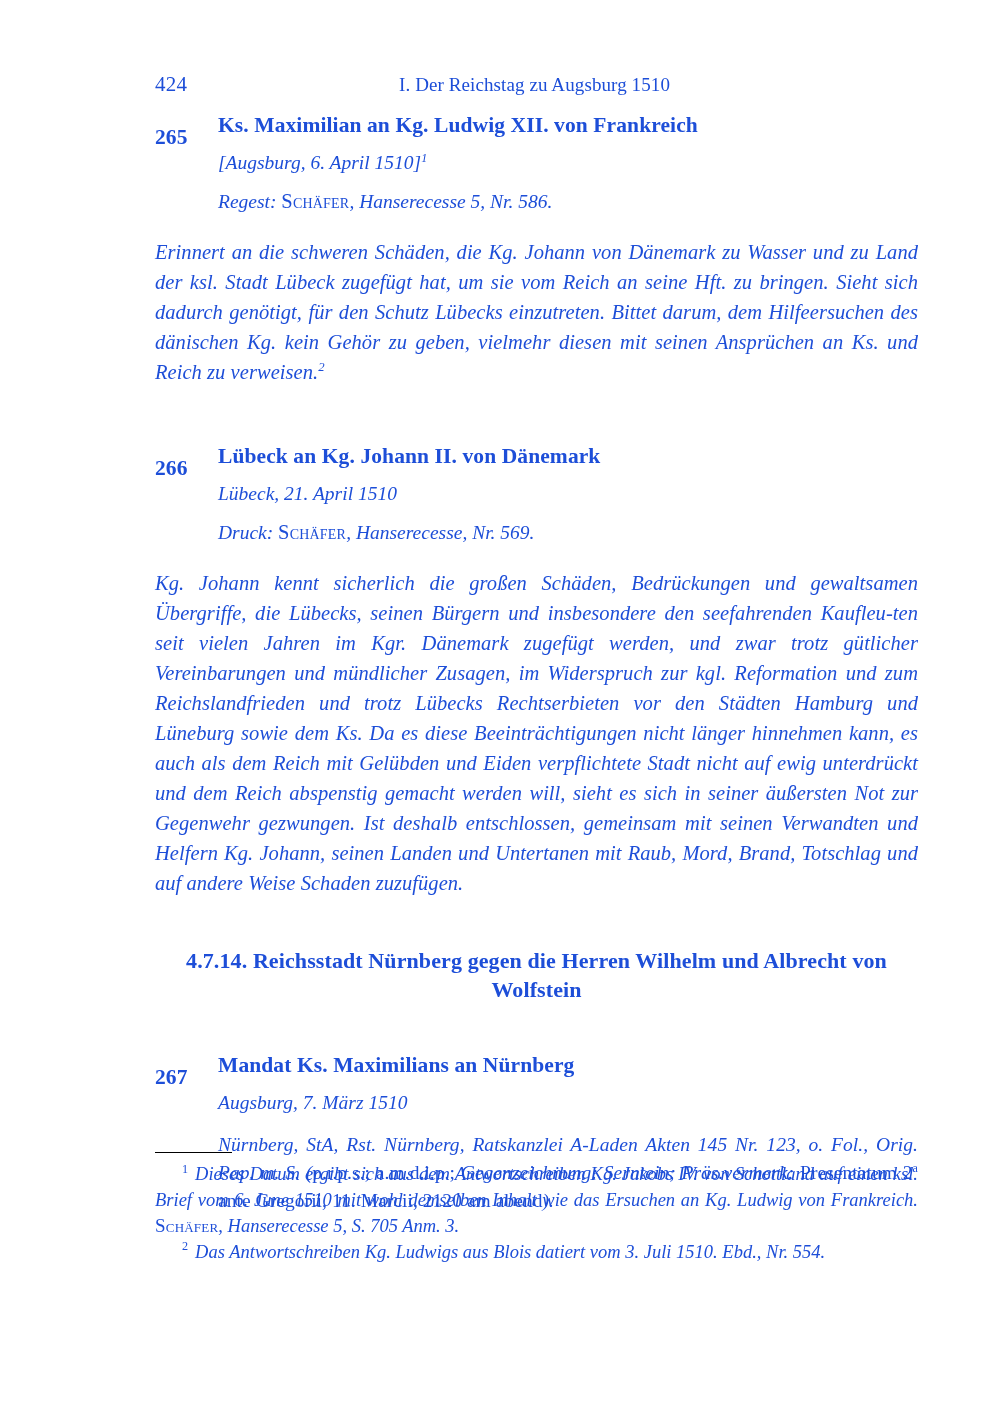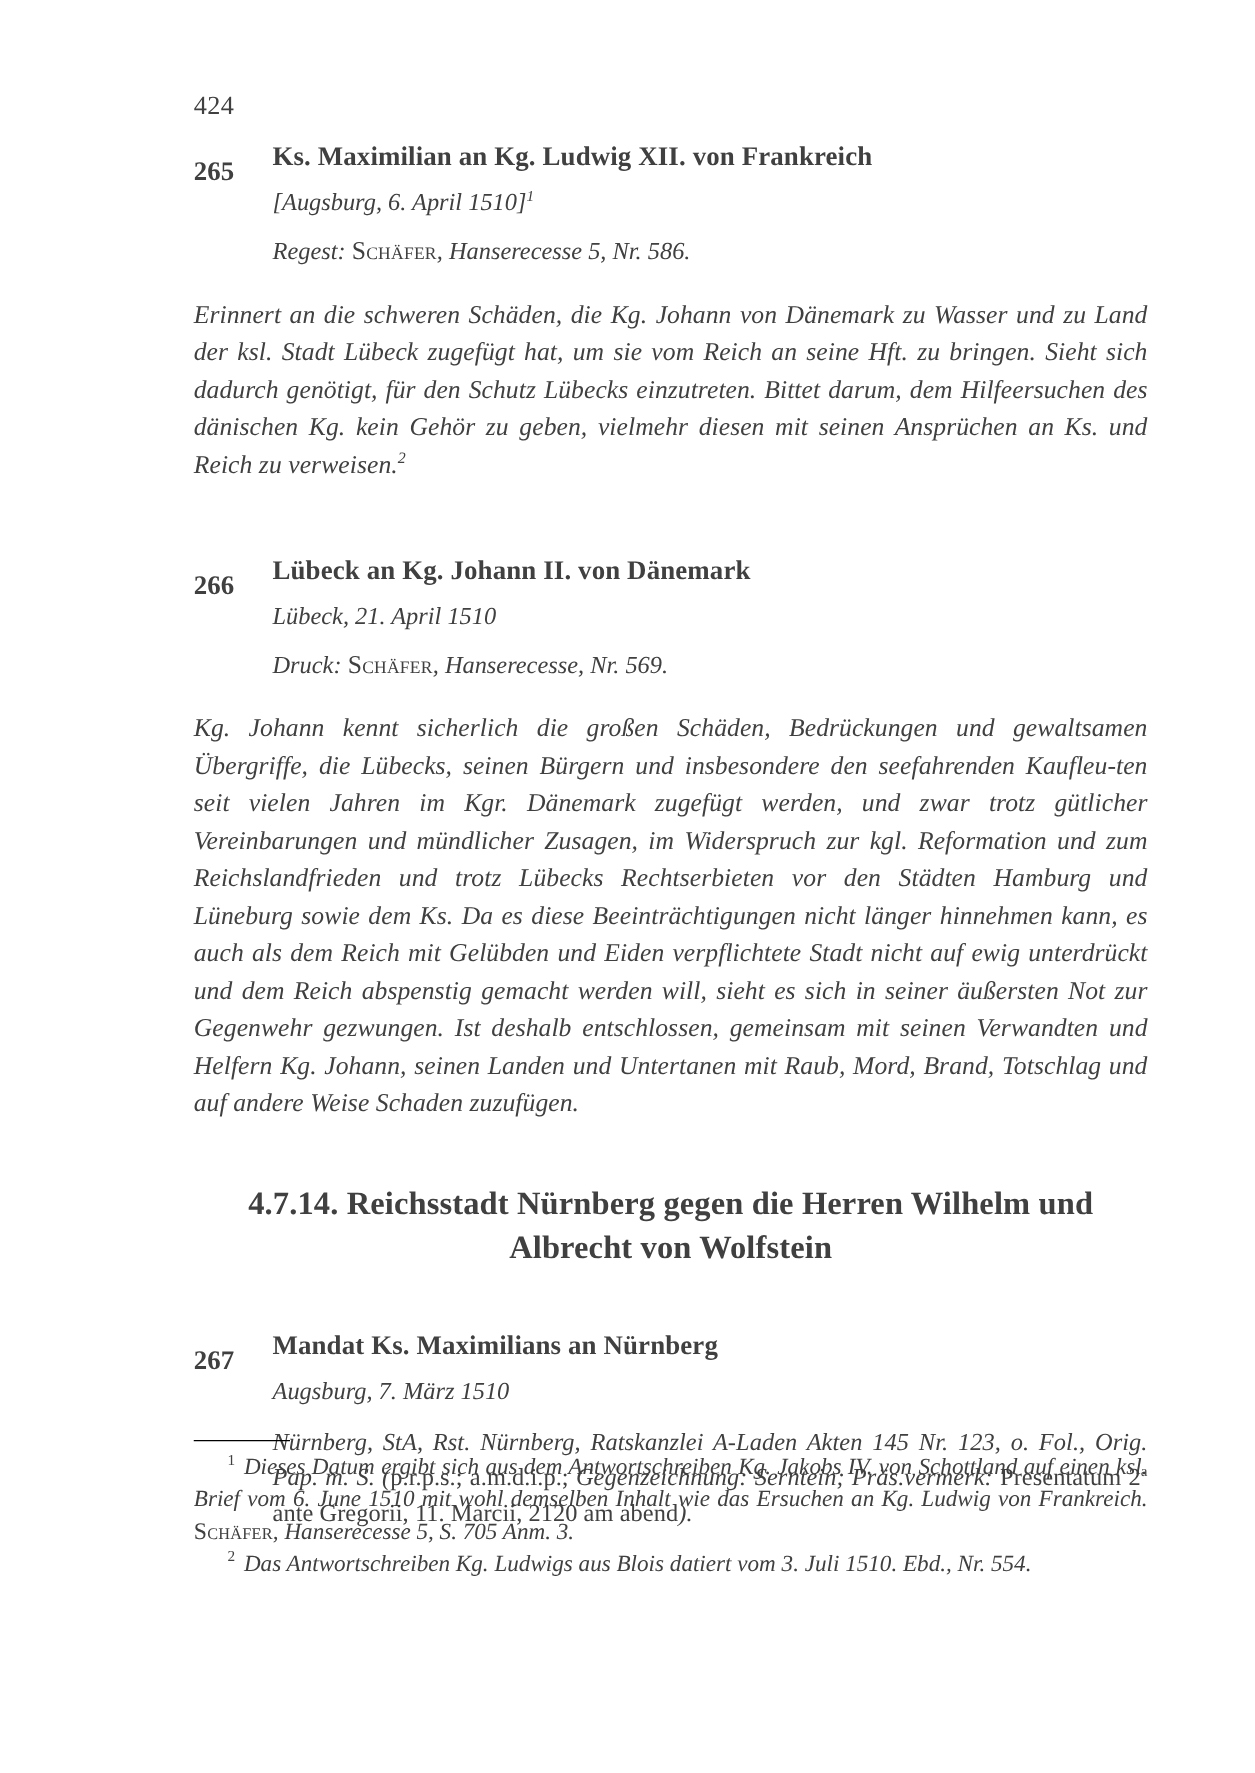--- a/index.html
+++ b/index.html
@@ -6,21 +6,21 @@
     margin: 0;
     padding: 0;
     background: #ffffff;
   }
   .page {
     position: relative;
     width: 1004px;
     height: 1418px;
     background: #ffffff;
     font-family: "Liberation Serif", "DejaVu Serif", serif;
-    color: #404040;
+    color: #1d4ed8;
     overflow: hidden;
   }
   .content {
     position: absolute;
     left: 155px;
     top: 0;
     width: 763px;
   }
 
   
@@ -101,21 +101,21 @@
   .body-par.indent-ref {
     margin-left: 63px;
     font-size: 19.5px;
     line-height: 1.45;
   }
 
   
   .section-heading {
     text-align: center;
     font-weight: bold;
-    font-size: 26px;
+    font-size: 22px;
     line-height: 1.32;
     letter-spacing: .1px;
     padding: 0 4px;
   }
 
   
   .footnotes {
     position: absolute;
     left: 155px;
     top: 1152px;
@@ -152,20 +152,21 @@
   .sp-56 { height: 56px; }
 </style>
 </head>
 <body>
 
 <div class="page">
   <div class="content">
 
     <div class="running-head">
       <span class="folio">424</span>
+      <span class="head-title">I. Der Reichstag zu Augsburg 1510</span>
     </div>
 
     <div class="entry">
       <div class="entry-head">
         <span class="entry-num">265</span>
         <span class="entry-title">Ks. Maximilian an Kg. Ludwig XII. von Frankreich</span>
       </div>
       <div class="sp-8"></div>
       <div class="sub-line"><span>[Augsburg, 6. April 1510]</span><sup class="sup-i">1</sup></div>
       <div class="sp-8"></div>

